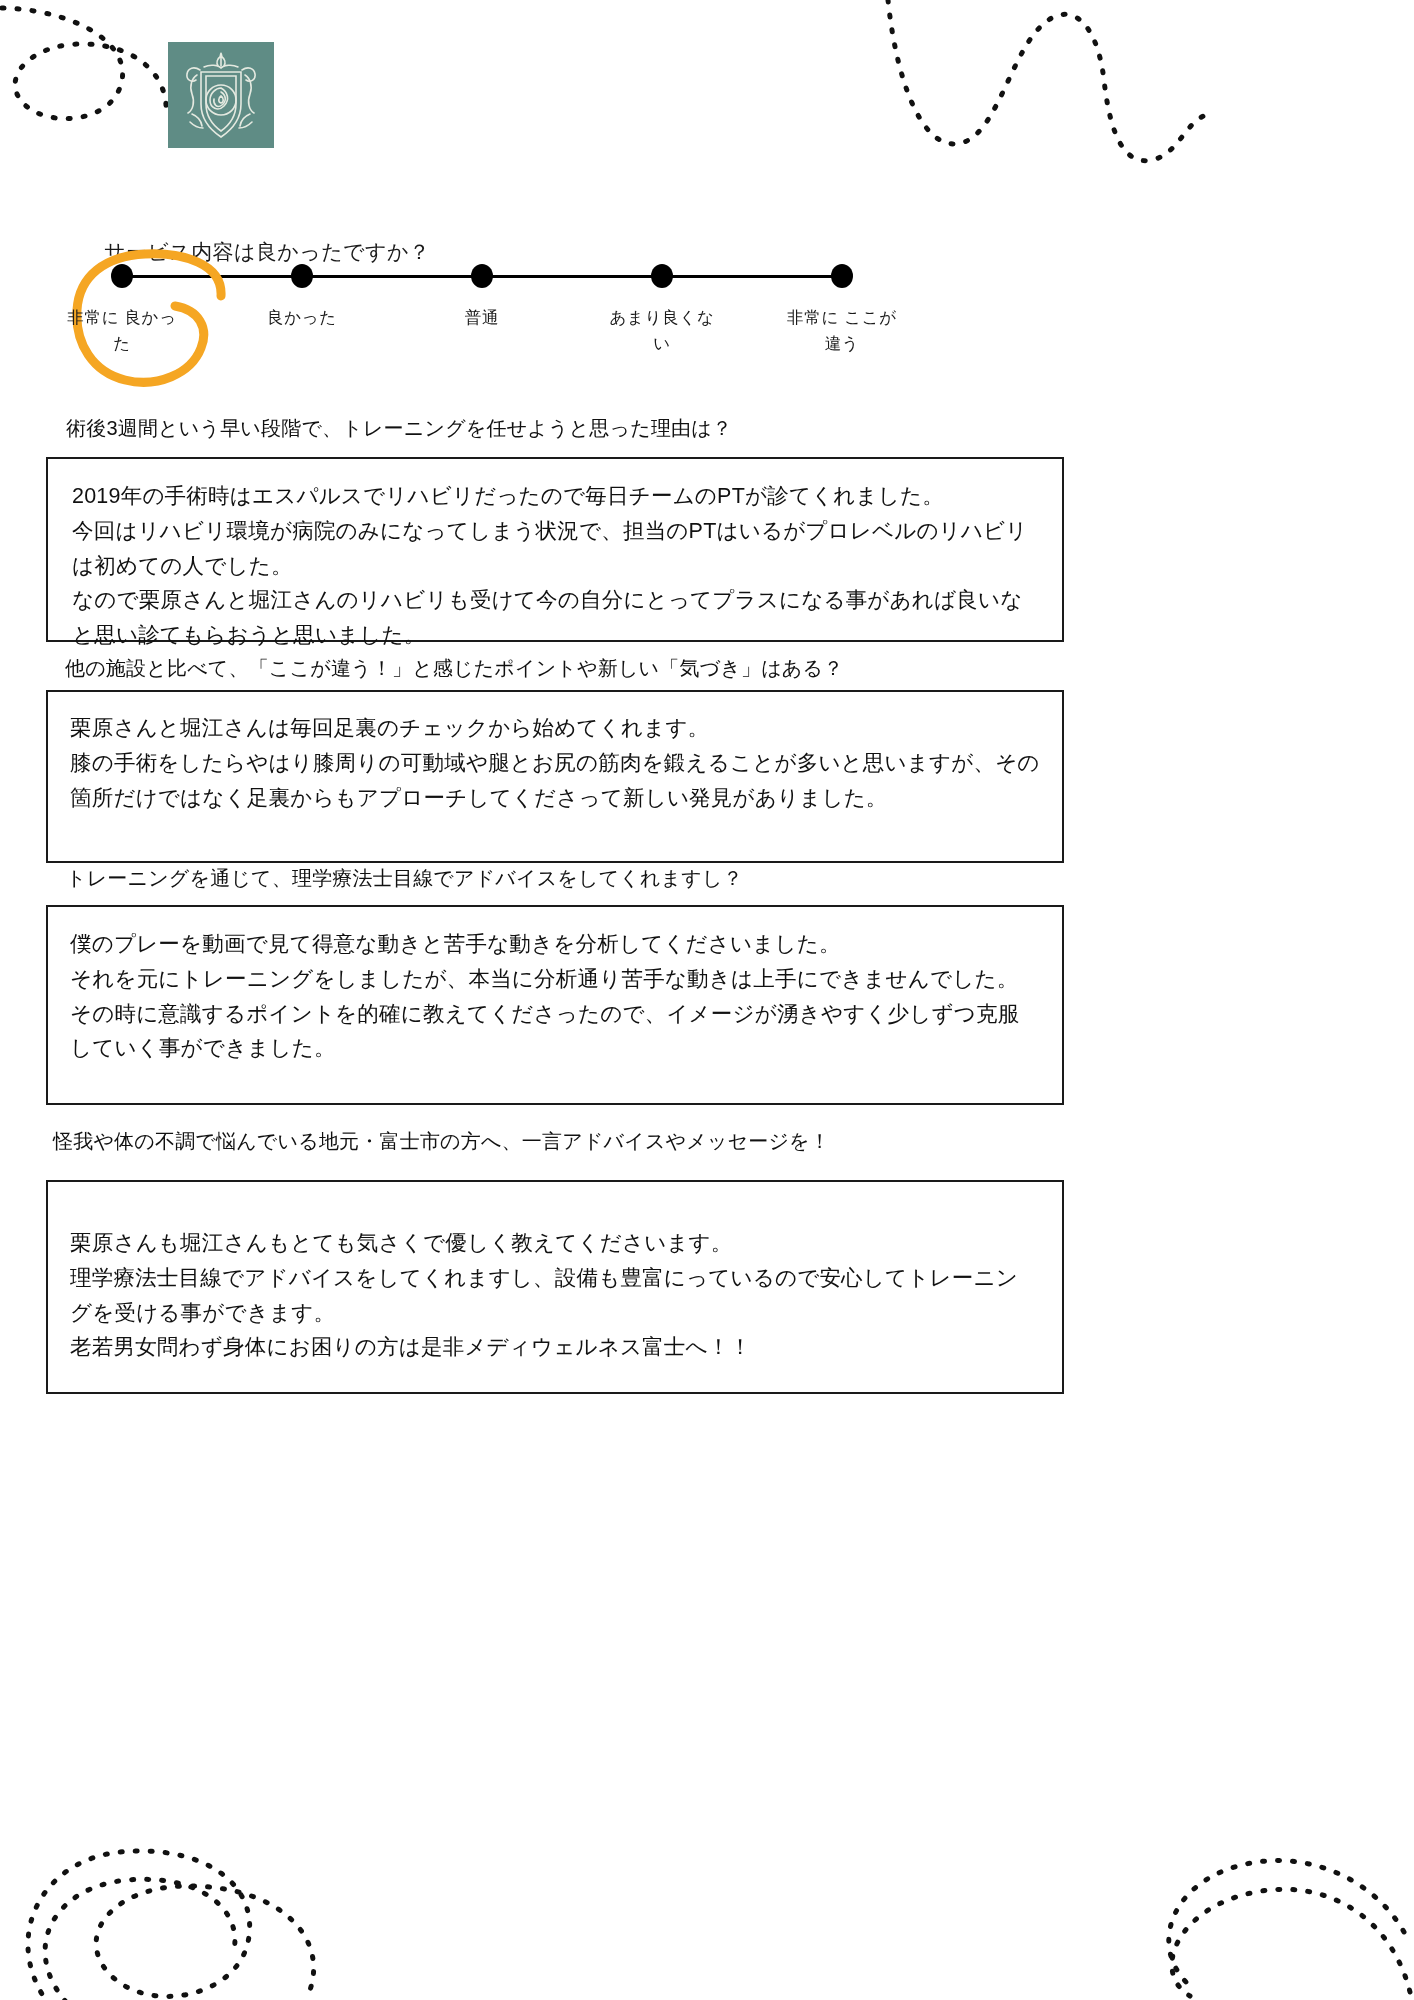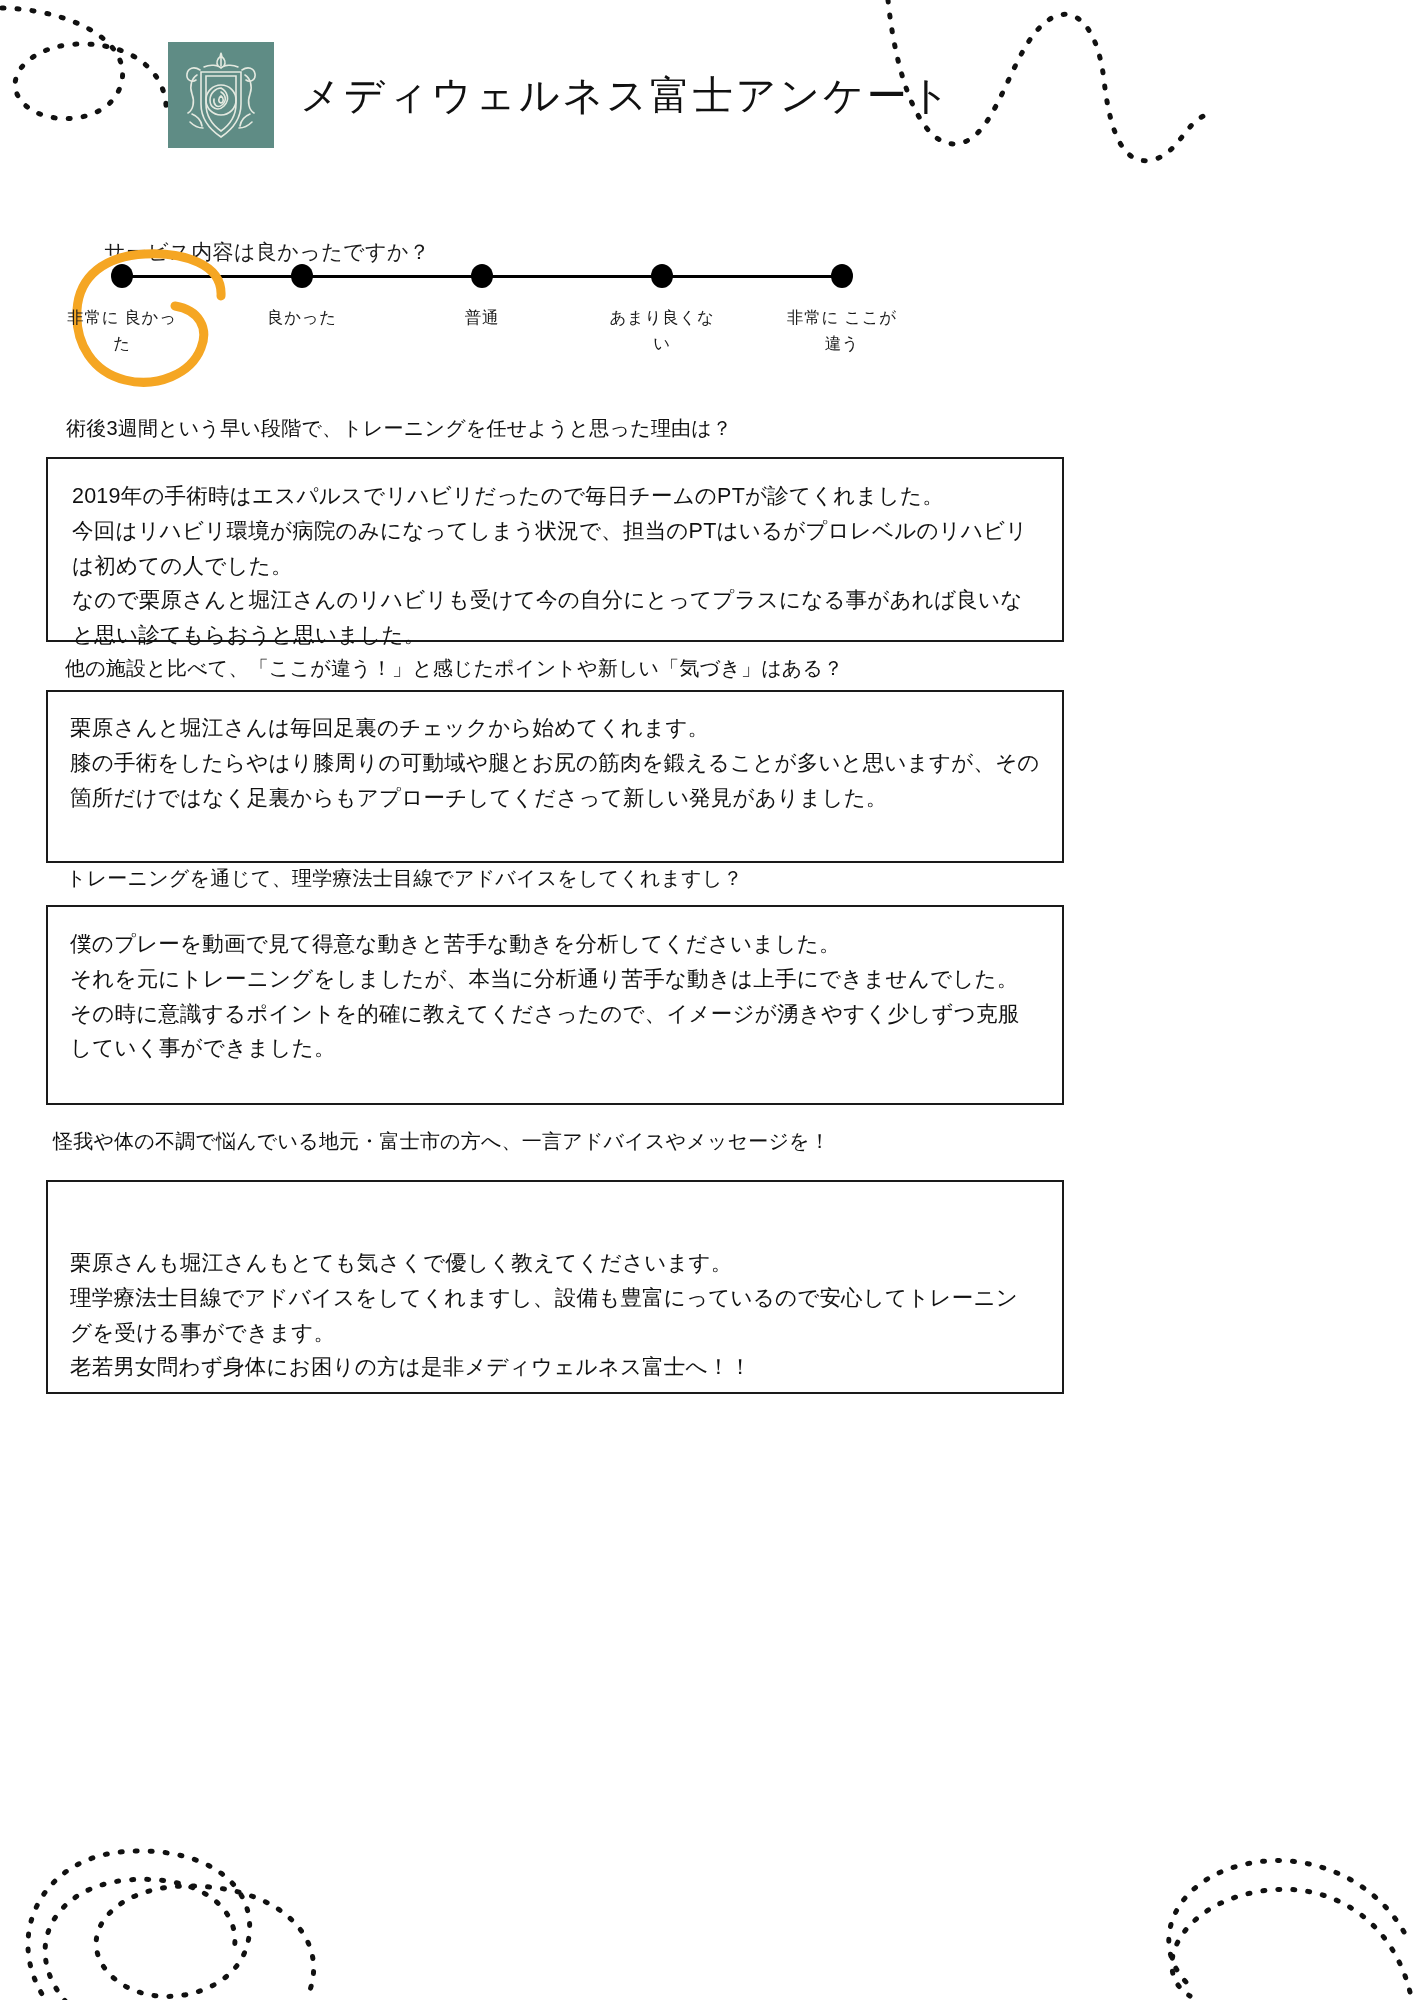--- a/index.html
+++ b/index.html
@@ -191,21 +191,20 @@
           <path d="M33 30 L33 62 C33 78 44 89 53 95 C62 89 73 78 73 62 L73 30 Z"></path>
           <path d="M38 34 L38 62 C38 75 46 84 53 89 C60 84 68 75 68 62 L68 34 Z"></path>
           <circle cx="53" cy="58" r="15"></circle>
           <path d="M53 46 C60 50 62 58 56 64 C50 70 42 66 42 58 C42 51 48 46 53 46 Z"></path>
           <path d="M53 50 C58 53 59 59 54 63 C49 67 45 62 46 57"></path>
           <path d="M53 54 C56 56 56 60 53 61 C50 60 50 56 53 54 Z"></path>
           <path d="M22 80 C26 84 30 86 35 86 M84 80 C80 84 76 86 71 86"></path>
         </g>
       </svg>
     </div>
-    <div class="doc-title">メディウェルネス富士アンケート</div>
   </div>
 
   <div class="scale-question">サービス内容は良かったですか？</div>
 
   <div class="scale-wrap">
     <div class="scale-line"></div>
     <div class="circle-mark">
       <svg width="200" height="145" viewBox="0 0 200 145">
         <path d="M150,48 C152,16 112,4 74,6 C34,8 8,28 6,62 C4,96 22,124 54,132 C86,140 120,126 130,100 C138,80 128,62 104,58" fill="none" stroke="#F5A623" stroke-width="9" stroke-linecap="round"></path>
       </svg>
@@ -259,20 +258,20 @@
     <div class="answer-box" style="position:absolute; left:46px; top:40px; width:1018px; height:200px;">
       <div class="answer-text" style="padding:20px 22px 0 22px;">僕のプレーを動画で見て得意な動きと苦手な動きを分析してくださいました。
 それを元にトレーニングをしましたが、本当に分析通り苦手な動きは上手にできませんでした。
 その時に意識するポイントを的確に教えてくださったので、イメージが湧きやすく少しずつ克服していく事ができました。</div>
     </div>
   </div>
 
   <div class="qa-block" style="top:1128px;">
     <div class="q-label" style="position:absolute; left:53px; top:0;">怪我や体の不調で悩んでいる地元・富士市の方へ、一言アドバイスやメッセージを！</div>
     <div class="answer-box" style="position:absolute; left:46px; top:52px; width:1018px; height:214px;">
-      <div class="answer-text" style="padding:64px 22px 0 22px;">栗原さんも堀江さんもとても気さくで優しく教えてくださいます。
+      <div class="answer-text" style="padding:44px 22px 0 22px;">栗原さんも堀江さんもとても気さくで優しく教えてくださいます。
 理学療法士目線でアドバイスをしてくれますし、設備も豊富にっているので安心してトレーニングを受ける事ができます。
 老若男女問わず身体にお困りの方は是非メディウェルネス富士へ！！</div>
     </div>
   </div>
 
 
 </div>
 
 </body></html>

